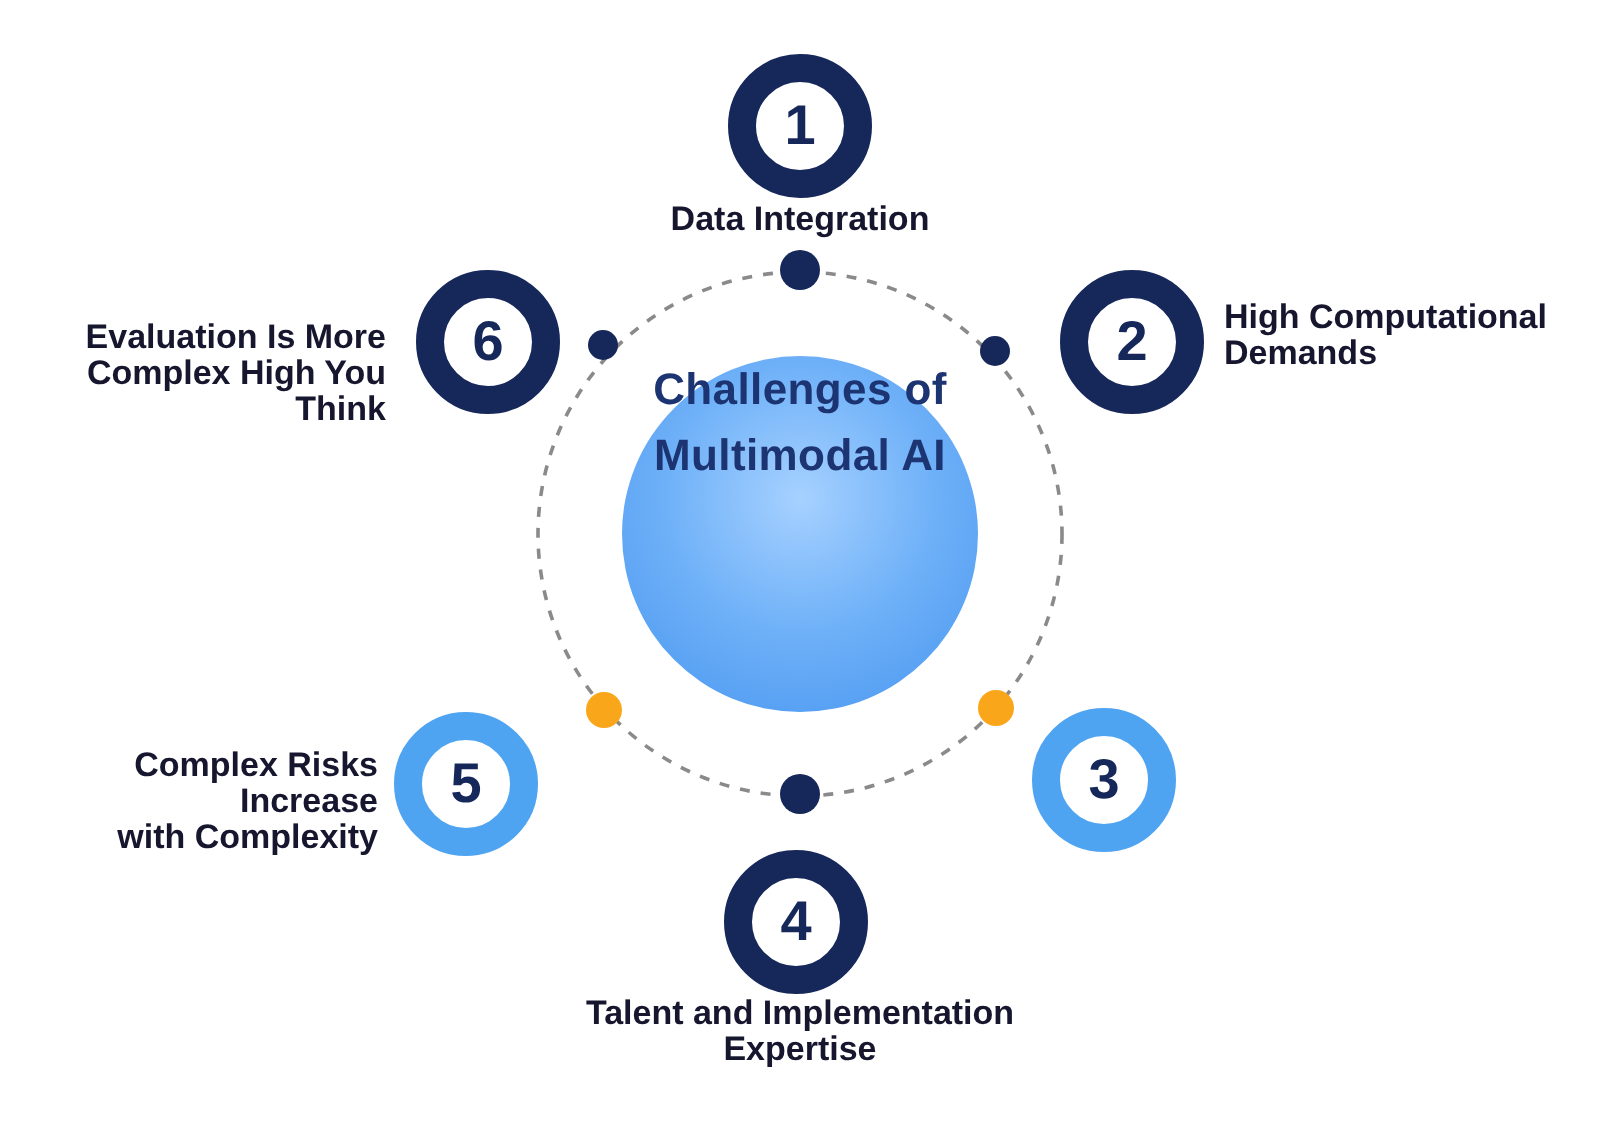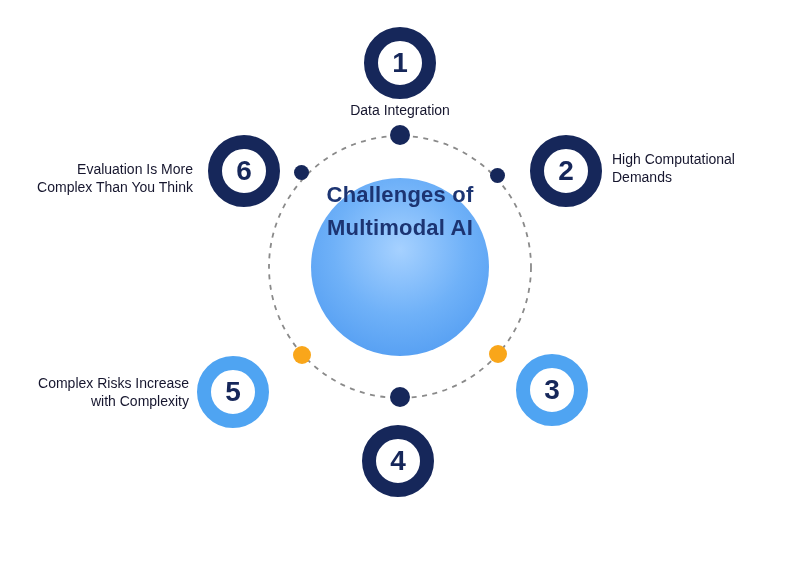--- a/index.html
+++ b/index.html
@@ -72,22 +72,22 @@
   .node1 { left: 364px; top: 27px; }
   .node2 { left: 530px; top: 135px; }
   .node3 { left: 516px; top: 354px; }
   .node4 { left: 362px; top: 425px; }
   .node5 { left: 197px; top: 356px; }
   .node6 { left: 208px; top: 135px; }
 
   
   .label {
     position: absolute;
-    font-size: 14px;
-    font-weight: normal;
+    font-size: 17px;
+    font-weight: bold;
     line-height: 18px;
     color: var(--label-text, #16162E);
   }
   .label1 { left: 300px; top: 101px; width: 200px; text-align: center; }
   .label2 { left: 612px; top: 150px; width: 175px; text-align: left; }
   .label3 { left: 603px; top: 374px; width: 175px; text-align: left; }
   .label4 { left: 260px; top: 498px; width: 280px; text-align: center; }
   .label5 { left: 8px;   top: 374px; width: 181px; text-align: right; }
   .label6 { left: 7px;   top: 160px; width: 186px; text-align: right; }
 </style>
@@ -129,30 +129,34 @@
     <div>Demands</div>
   </div>
 
   <div class="ring ring-blue node3">
     <span class="num">3</span>
   </div>
 
   <div class="ring ring-navy node4">
     <span class="num">4</span>
   </div>
+  <div class="label label4">
+    <div>Talent and Implementation</div>
+    <div>Expertise</div>
+  </div>
 
   <div class="ring ring-blue node5">
     <span class="num">5</span>
   </div>
   <div class="label label5">
     <div>Complex Risks Increase</div>
     <div>with Complexity</div>
   </div>
 
   <div class="ring ring-navy node6">
     <span class="num">6</span>
   </div>
   <div class="label label6">
     <div>Evaluation Is More</div>
-    <div>Complex Than You Think</div>
+    <div>Complex High You Think</div>
   </div>
 
 </div>
 
 </body></html>

